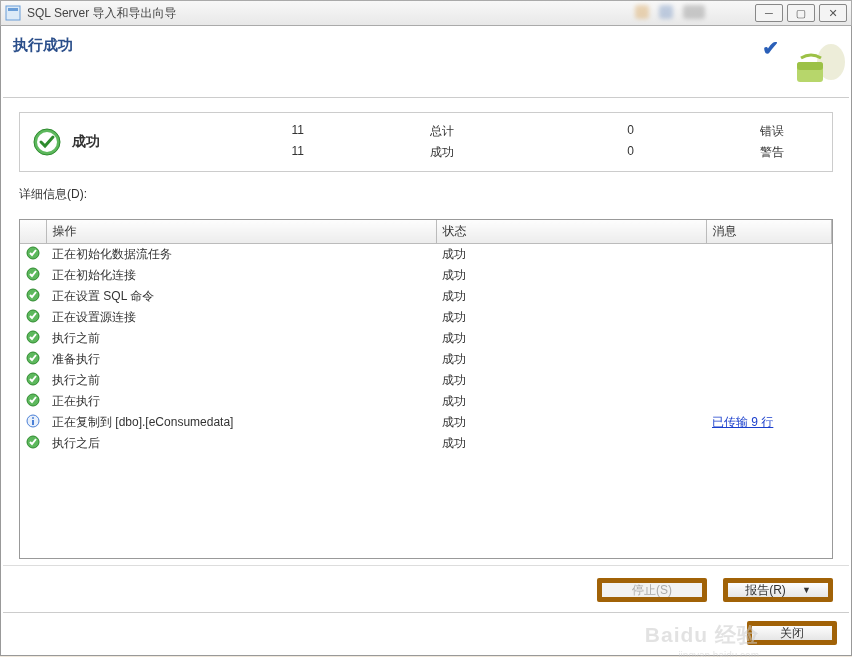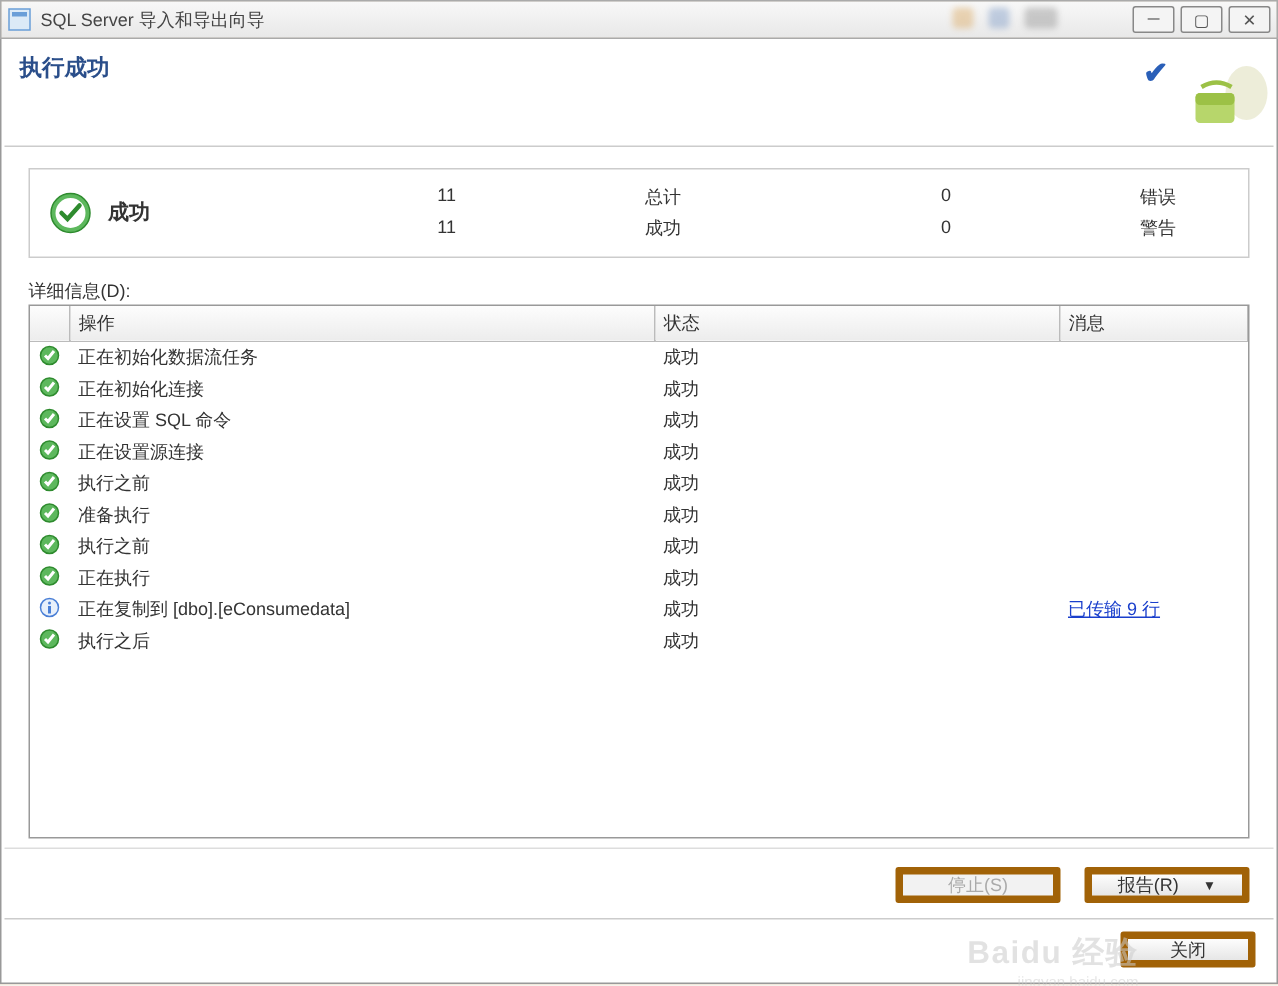--- a/index.html
+++ b/index.html
@@ -116,21 +116,21 @@
       margin-left: auto;
       display: grid;
       grid-template-columns: 30px 60px 30px 60px;
       column-gap: 120px;
       row-gap: 4px;
       color: #333;
     }
     .summary-stats div { white-space: nowrap; }
     .stat-num { text-align: right; padding-right: 6px; }
     .details-label {
-      margin-bottom: 0;
+      margin-bottom: 16px;
       color: #333;
     }
     .table-wrap {
       border: 1px solid #999;
       flex: 1;
       overflow: auto;
       background: #fff;
     }
     table {
       width: 100%;

